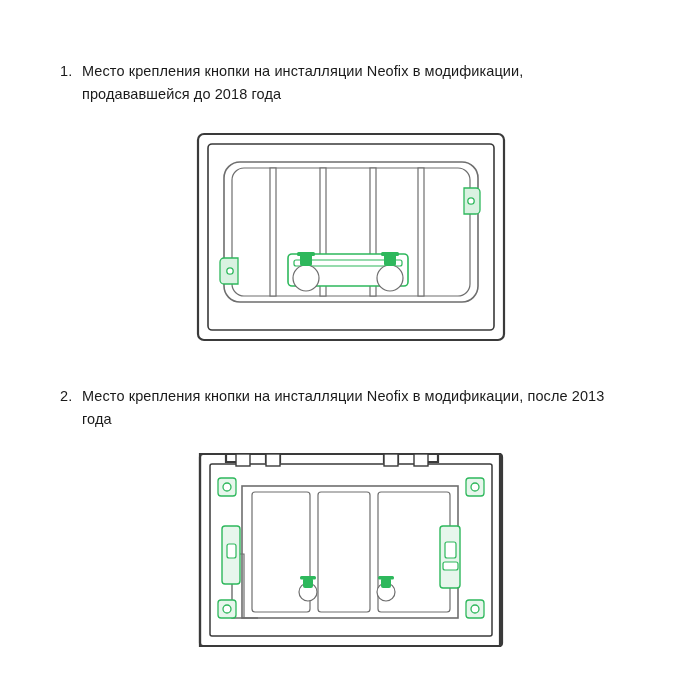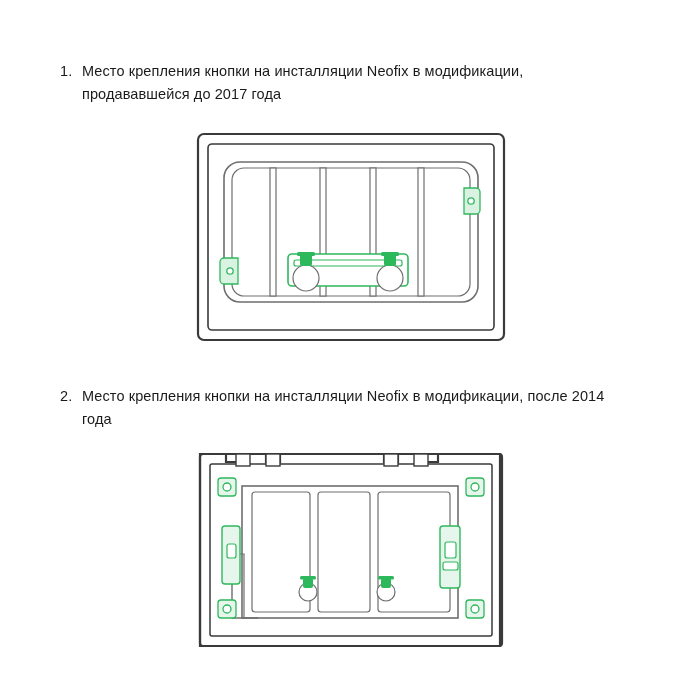--- a/index.html
+++ b/index.html
@@ -49,21 +49,21 @@
 
   svg { display: block; }
 </style>
 </head>
 <body>
 
 <div class="page">
 
   <div class="item" id="item1">
     <span class="num">1.</span>
-    <span class="txt">Место крепления кнопки на инсталляции Neofix в модификации, продававшейся до 2017 года</span>
+    <span class="txt">Место крепления кнопки на инсталляции Neofix в модификации, продававшейся до 2018 года</span>
   </div>
 
   <div class="figure" id="fig1">
     <svg width="310" height="210" viewBox="0 0 310 210" fill="none">
 
       <rect x="2" y="2" width="306" height="206" rx="6" stroke="#3a3a3a" stroke-width="2.2" fill="#ffffff"></rect>
       <rect x="12" y="12" width="286" height="186" rx="4" stroke="#3a3a3a" stroke-width="1.6" fill="#ffffff"></rect>
 
       <path d="M44 30 h222 a16 16 0 0 1 16 16 v108 a16 16 0 0 1 -16 16 h-222 a16 16 0 0 1 -16 -16 v-108 a16 16 0 0 1 16 -16 z" stroke="#6e6e6e" stroke-width="1.6" fill="#ffffff"></path>
       <path d="M48 36 h214 a12 12 0 0 1 12 12 v104 a12 12 0 0 1 -12 12 h-214 a12 12 0 0 1 -12 -12 v-104 a12 12 0 0 1 12 -12 z" stroke="#6e6e6e" stroke-width="1.2" fill="#ffffff"></path>
@@ -95,21 +95,21 @@
 
       <g>
         <path d="M268 56 h12 a4 4 0 0 1 4 4 v18 a4 4 0 0 1 -4 4 h-12 z" fill="#d9f2e1" stroke="#2eb85c" stroke-width="1.3"></path>
         <circle cx="275" cy="69" r="3.2" stroke="#2eb85c" stroke-width="1.3" fill="#ffffff"></circle>
       </g>
     </svg>
   </div>
 
   <div class="item" id="item2">
     <span class="num">2.</span>
-    <span class="txt">Место крепления кнопки на инсталляции Neofix в модификации, после 2014 года</span>
+    <span class="txt">Место крепления кнопки на инсталляции Neofix в модификации, после 2013 года</span>
   </div>
 
   <div class="figure" id="fig2">
     <svg width="310" height="200" viewBox="0 0 310 200" fill="none">
 
       <path d="M4 4 h26 v8 h14 v-8 h26 v8 h14 v-8 h104 v8 h14 v-8 h26 v8 h14 v-8 h62
                v192 h-300 z" stroke="#3a3a3a" stroke-width="2.2" fill="#ffffff"></path>
       <rect x="4" y="4" width="302" height="192" rx="3" stroke="#3a3a3a" stroke-width="2.2" fill="none"></rect>
       <rect x="14" y="14" width="282" height="172" rx="2" stroke="#3a3a3a" stroke-width="1.5" fill="none"></rect>
 

